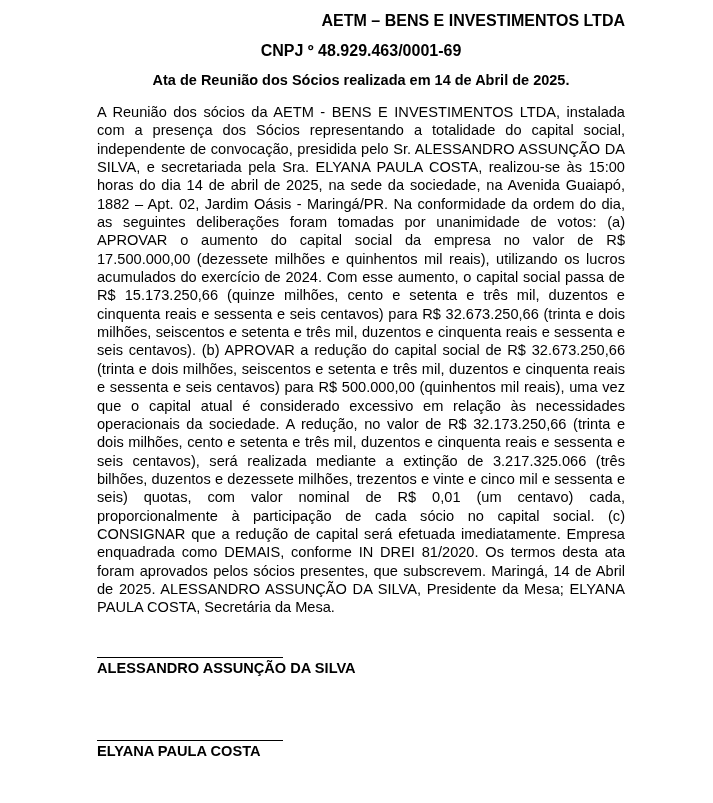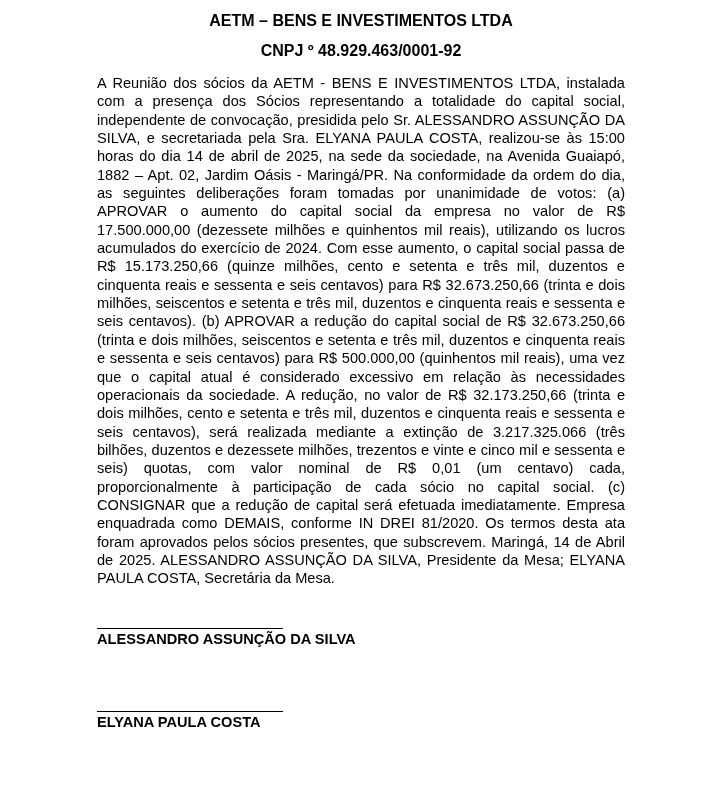--- a/index.html
+++ b/index.html
@@ -19,20 +19,21 @@
     width: 713px;
     height: 803px;
     padding: 0 88px 0 97px;
   }
   .doc-header { text-align: center; }
   .company-name {
     margin: 12px 0 0 0;
     font-size: 16px;
     line-height: 18px;
     font-weight: bold;
+    text-align: right;
   }
   .cnpj-line, .nire-line {
     margin: 12px 0 0 0;
     font-size: 16px;
     line-height: 18px;
     font-weight: bold;
   }
   .doc-title {
     margin: 12px 0 0 0;
     font-size: 14.5px;
@@ -61,21 +62,22 @@
     white-space: nowrap;
   }
 </style>
 </head>
 <body>
 
 <div class="page">
 
   <header class="doc-header">
     <h1 class="company-name">AETM – BENS E INVESTIMENTOS LTDA</h1>
-    <div class="cnpj-line">CNPJ º 48.929.463/0001-92</div>
+    <div class="cnpj-line">CNPJ º 48.929.463/0001-69</div>
+    <div class="doc-title">Ata de Reunião dos Sócios realizada em 14 de Abril de 2025.</div>
   </header>
 
   <p class="body-text"><span>A Reunião dos sócios da </span><b>AETM - BENS E INVESTIMENTOS LTDA</b><span>, instalada com a presença dos Sócios representando a totalidade do capital social, independente de convocação, presidida pelo </span><b>Sr. ALESSANDRO ASSUNÇÃO DA SILVA</b><span>, e secretariada pela </span><b>Sra. ELYANA PAULA COSTA</b><span>, realizou-se às 15:00 horas do dia 14 de abril de 2025, na sede da sociedade, na Avenida Guaiapó, 1882 – Apt. 02, Jardim Oásis - Maringá/PR. Na conformidade da ordem do dia, as seguintes deliberações foram tomadas por unanimidade de votos: </span><b>(a)</b><span> APROVAR o aumento do capital social da empresa no valor de </span><b>R$ 17.500.000,00</b><span> (dezessete milhões e quinhentos mil reais), utilizando os lucros acumulados do exercício de 2024. Com esse aumento, o capital social passa de </span><b>R$ 15.173.250,66</b><span> (quinze milhões, cento e setenta e três mil, duzentos e cinquenta reais e sessenta e seis centavos) para </span><b>R$ 32.673.250,66</b><span> (trinta e dois milhões, seiscentos e setenta e três mil, duzentos e cinquenta reais e sessenta e seis centavos). </span><b>(b)</b><span> APROVAR a redução do capital social de </span><b>R$ 32.673.250,66</b><span> (trinta e dois milhões, seiscentos e setenta e três mil, duzentos e cinquenta reais e sessenta e seis centavos) para </span><b>R$ 500.000,00</b><span> (quinhentos mil reais), uma vez que o capital atual é considerado excessivo em relação às necessidades operacionais da sociedade. A redução, no valor de </span><b>R$ 32.173.250,66</b><span> (trinta e dois milhões, cento e setenta e três mil, duzentos e cinquenta reais e sessenta e seis centavos), será realizada mediante a extinção de </span><b>3.217.325.066</b><span> (três bilhões, duzentos e dezessete milhões, trezentos e vinte e cinco mil e sessenta e seis) quotas, com valor nominal de </span><b>R$ 0,01</b><span> (um centavo) cada, proporcionalmente à participação de cada sócio no capital social. </span><b>(c)</b><span> CONSIGNAR que a redução de capital será efetuada imediatamente. Empresa enquadrada como DEMAIS, conforme IN DREI 81/2020. Os termos desta ata foram aprovados pelos sócios presentes, que subscrevem. Maringá, 14 de Abril de 2025. </span><b>ALESSANDRO ASSUNÇÃO DA SILVA</b><span>, Presidente da Mesa; </span><b>ELYANA PAULA COSTA</b><span>, Secretária da Mesa.</span></p>
 
   <div class="sig-block-1">
     <div class="sig-line"></div>
     <div class="sig-name">ALESSANDRO ASSUNÇÃO DA SILVA</div>
   </div>
 
   <div class="sig-block-2">

